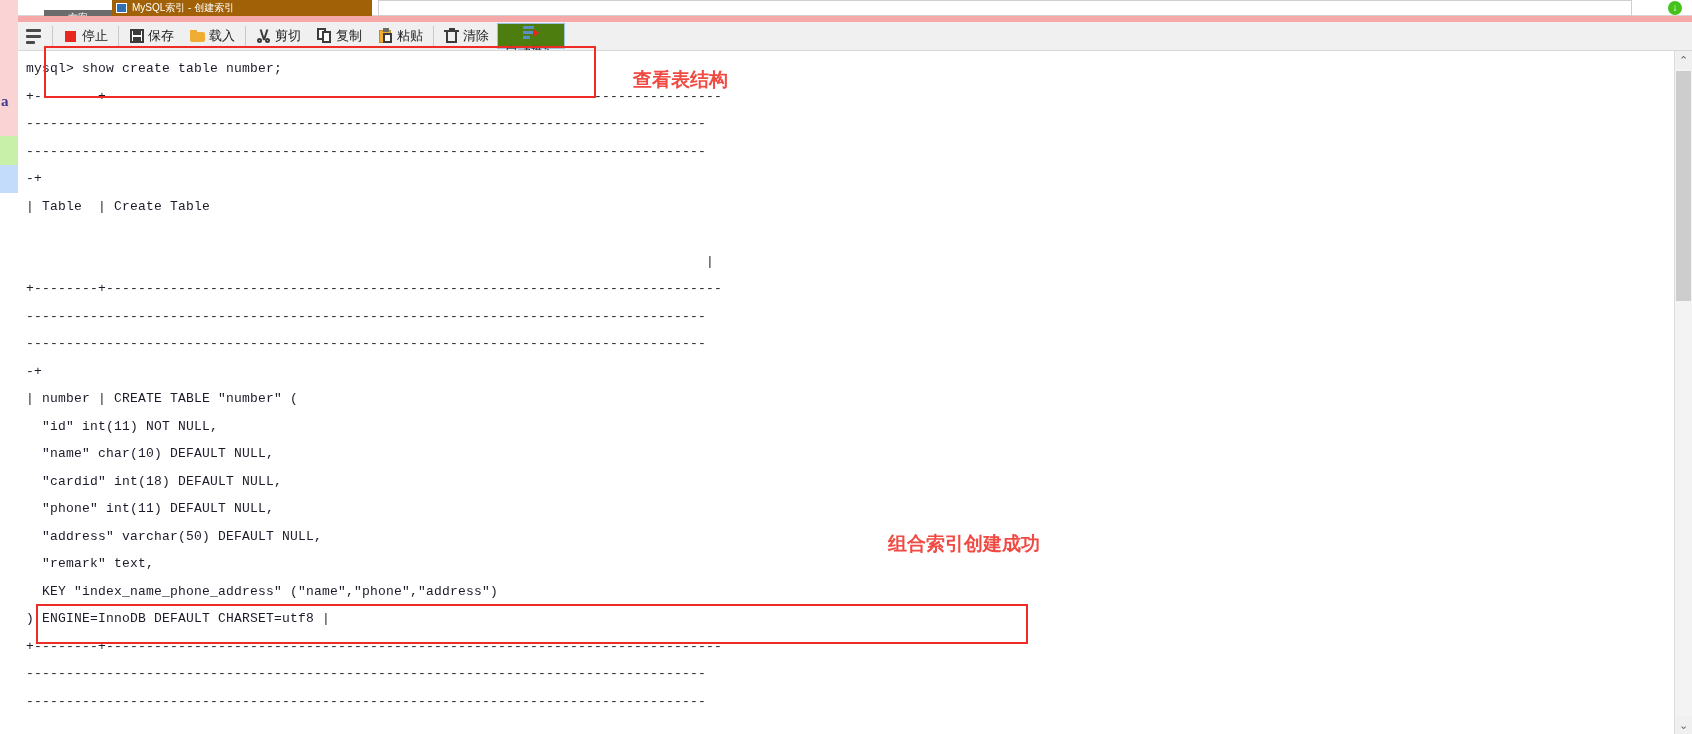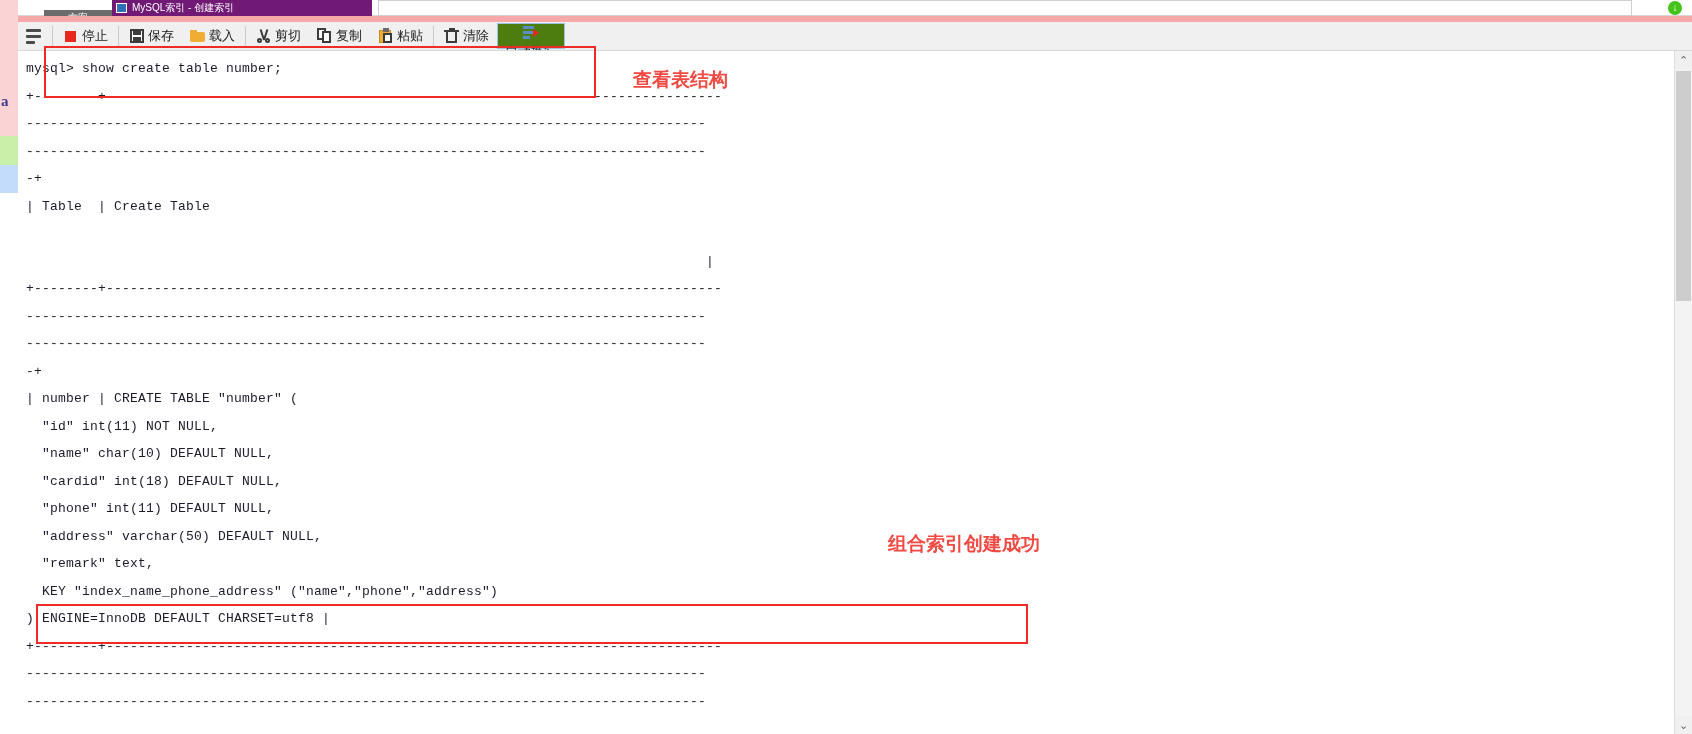--- a/index.html
+++ b/index.html
@@ -62,21 +62,21 @@
     line-height: 16px;
     text-align: center;
     overflow: hidden;
     white-space: nowrap;
     margin-top: 10px;
   }
   .chrome-tab-red {
     position: absolute;
     left: 94px; top: 0;
     width: 260px; height: 16px;
-    background: #701a75;
+    background: #a16207;
     color: #ffffff;
     font-size: 10px;
     line-height: 16px;
     padding-left: 20px;
     overflow: hidden;
     white-space: nowrap;
   }
   .chrome-tab-red .tab-favicon {
     position: absolute;
     left: 4px; top: 3px;

